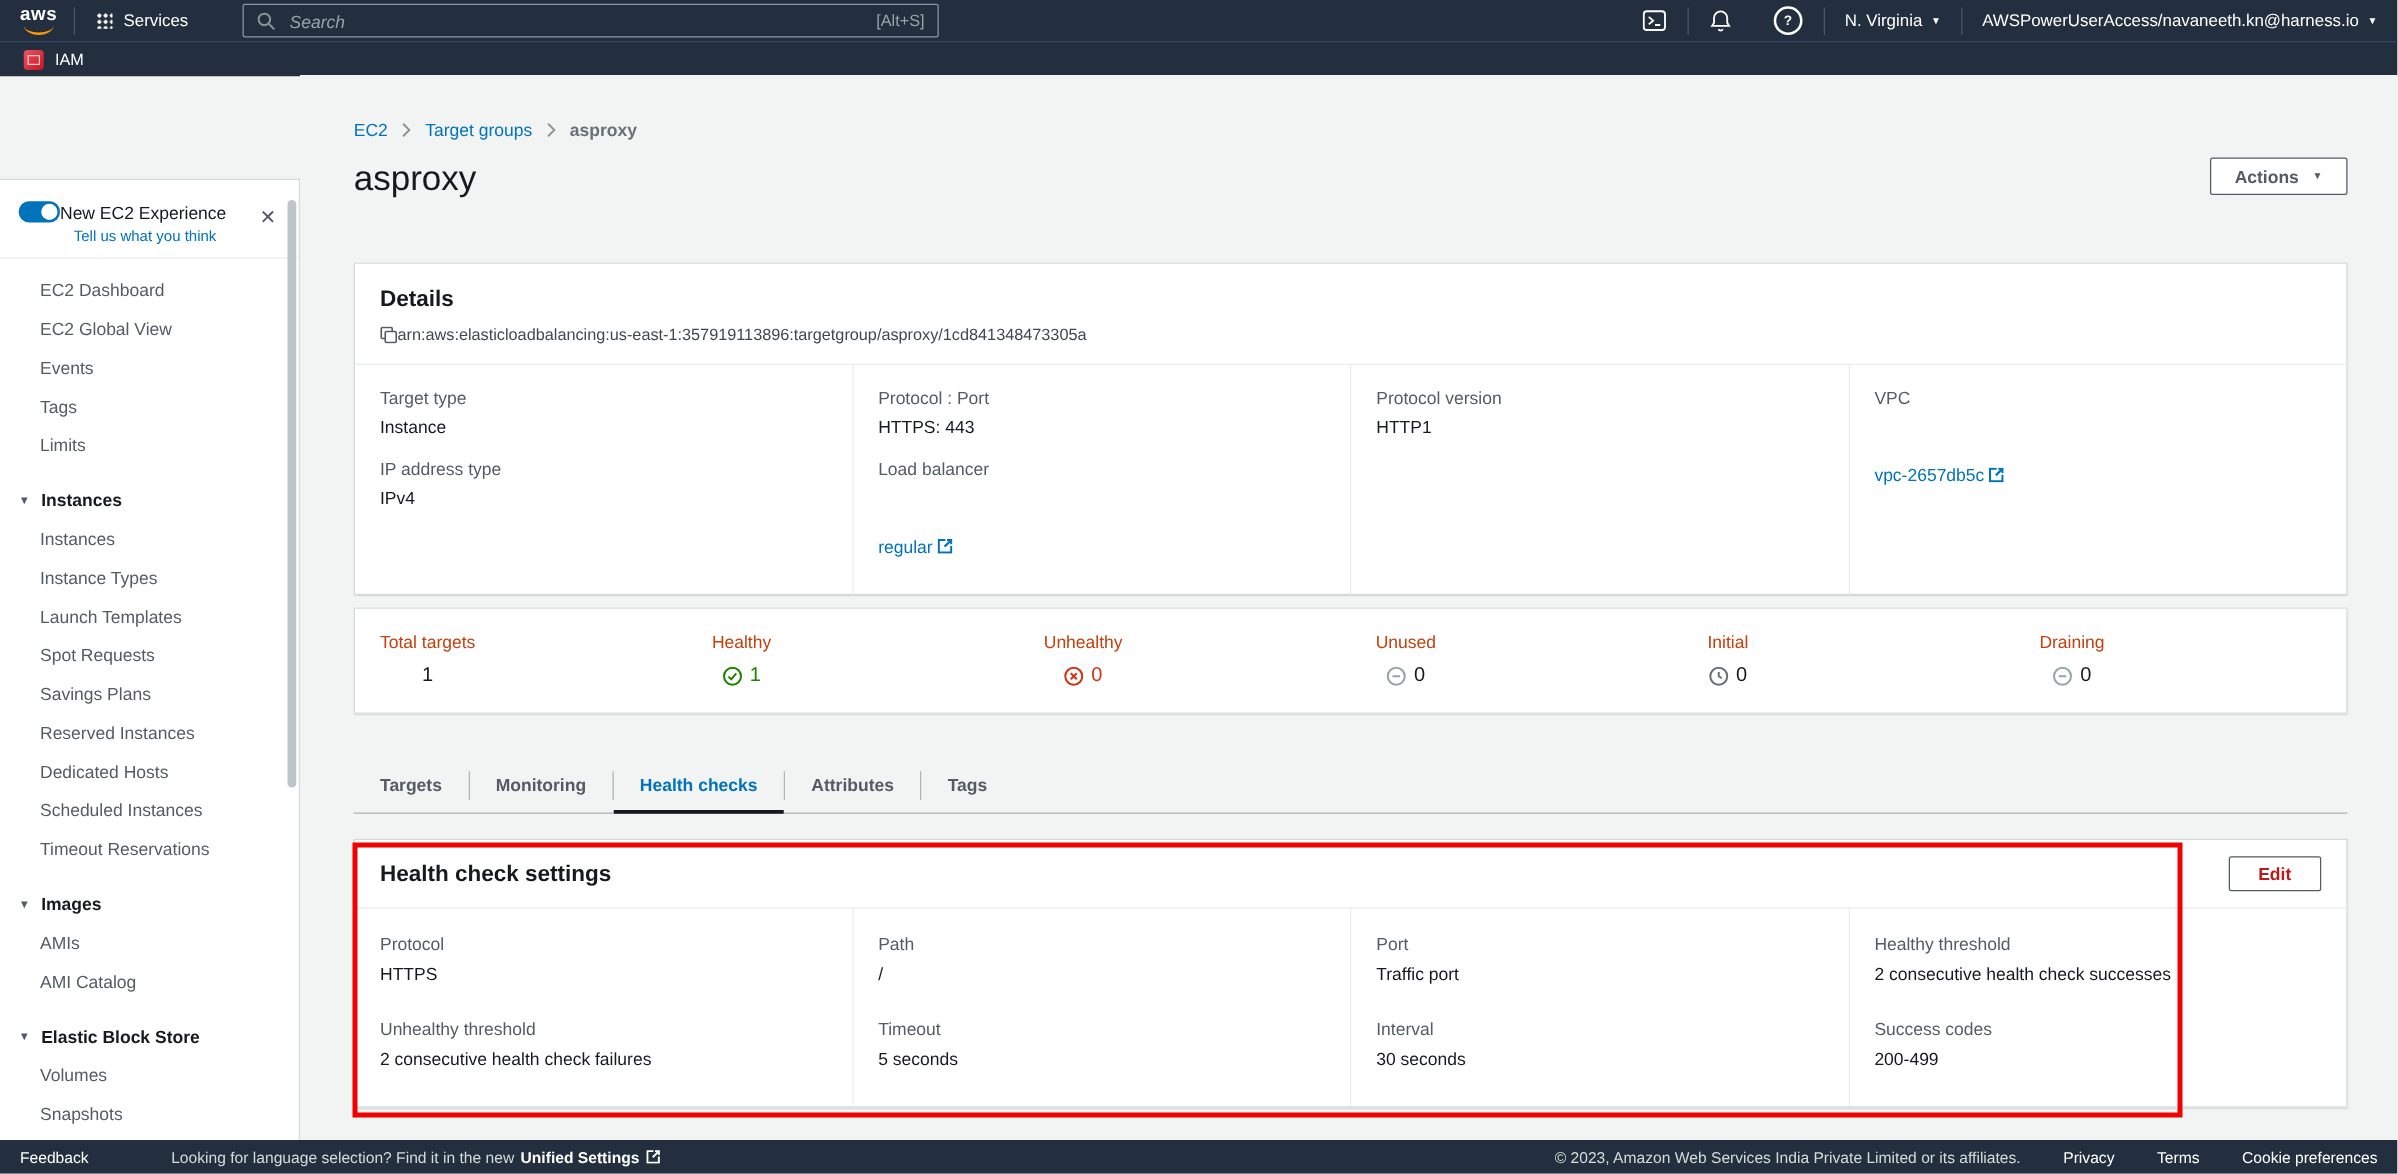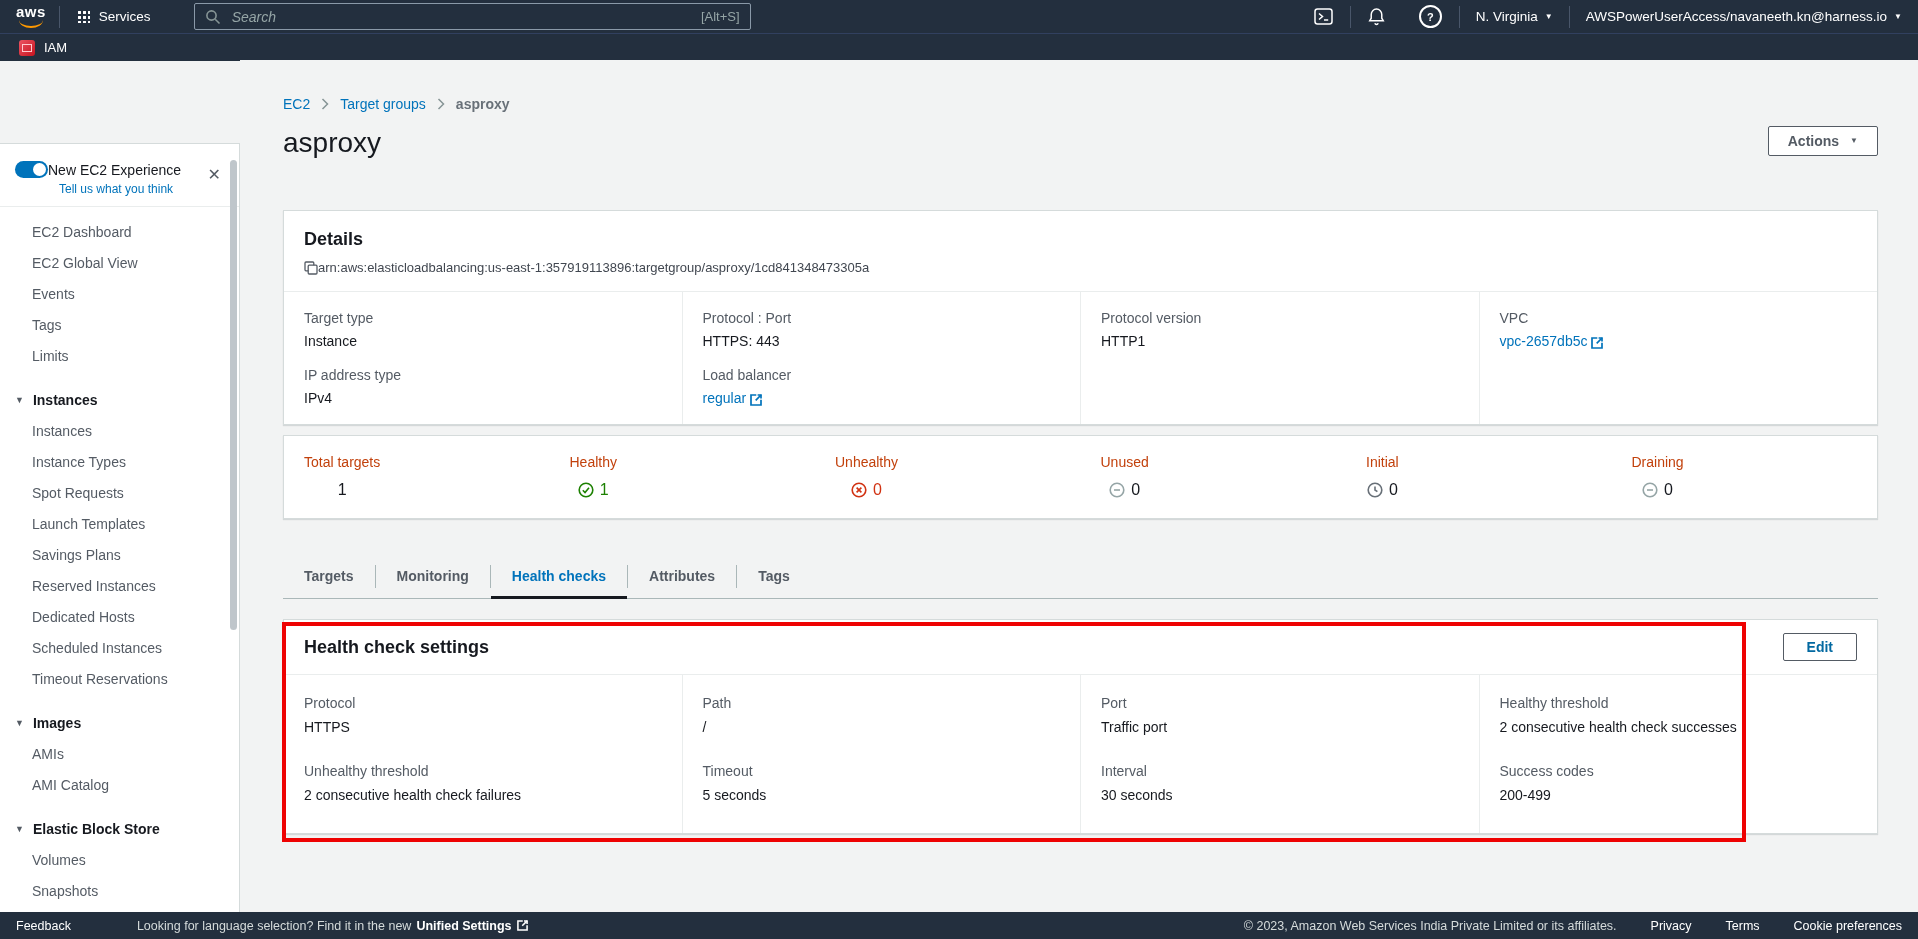--- a/index.html
+++ b/index.html
@@ -58,45 +58,45 @@
   .actions-btn{margin-left:auto;display:flex;align-items:center;gap:11px;background:#fff;border:1px solid #545b64;border-radius:2px;padding:6px 19px;font-weight:700;font-size:14px;color:#545b64;cursor:pointer;}
 
   .card{background:#fff;border:1px solid #d5dbdb;box-shadow:0 1px 1px 0 rgba(0,28,36,.12);}
   .card-h2{font-size:18px;font-weight:700;color:#16191f;margin:0;}
 
   .details-card{margin-top:50px;}
   .details-head{padding:18px 20px 16px;}
   .arn-row{display:flex;align-items:center;gap:0;margin-top:10px;font-size:13px;color:#414750;}
   .copy-btn{display:flex;align-items:center;cursor:pointer;}
   .details-grid{display:flex;border-top:1px solid #eaeded;}
-  .dcol{flex:1 1 0;padding:18px 20px 0;min-width:0;}
+  .dcol{flex:1 1 0;padding:18px 20px 12px;min-width:0;}
   .dcol + .dcol{border-left:1px solid #eaeded;}
   .field{margin-bottom:18px;}
   .f-label{font-size:14px;color:#545b64;margin-bottom:7px;}
   .f-value{font-size:14px;color:#16191f;}
-  .link-val{color:#0073bb;display:inline-flex;align-items:flex-end;gap:4px;cursor:pointer;}
+  .link-val{color:#0073bb;display:inline-flex;align-items:center;gap:4px;cursor:pointer;margin-top:39px;}
 
   .summary-card{margin-top:10px;display:flex;padding:18px 0 16px;}
   .scol{flex:1 1 0;padding-left:20px;}
   .s-inner{display:inline-block;}
   .s-label{font-size:14px;color:#c2410c;}
   .s-value{margin-top:11px;display:flex;align-items:center;justify-content:center;gap:6px;font-size:16px;color:#16191f;}
   .s-value.green{color:#1d8102;}
   .s-value.red{color:#d13212;}
 
   .tabs-row{margin-top:36px;display:flex;align-items:stretch;border-bottom:1px solid #aab7b8;}
   .tab{padding:13px 21px 14px;font-size:14px;font-weight:700;color:#545b64;cursor:pointer;position:relative;}
   .tab.active{color:#0073bb;}
   .tab.active::after{content:"";position:absolute;left:0;right:0;bottom:-1px;height:3px;background:#16191f;}
   .tab-sep{width:1px;background:#aab7b8;margin:10px 0;}
 
   .health-card{margin-top:20px;position:relative;}
   .red-box{position:absolute;left:-2px;top:2px;width:1456px;height:212px;border:4px solid #ee0202;z-index:4;pointer-events:none;}
   .hc-head{display:flex;align-items:center;justify-content:space-between;padding:13px 20px;}
-  .edit-btn{background:#fff;border:1px solid #545b64;border-radius:2px;padding:5px 23px;font-weight:700;font-size:14px;color:#0369a1;cursor:pointer;position:relative;z-index:5;}
+  .edit-btn{background:#fff;border:1px solid #545b64;border-radius:2px;padding:5px 23px;font-weight:700;font-size:14px;color:#b91c1c;cursor:pointer;position:relative;z-index:5;}
   .hc-grid{display:flex;border-top:1px solid #eaeded;}
   .hcol{flex:1 1 0;padding:20px 20px 30px;min-width:0;}
   .hcol + .hcol{border-left:1px solid #eaeded;}
   .hfield{margin-bottom:28px;}
   .hfield:last-child{margin-bottom:0;}
   .hf-label{font-size:14px;color:#545b64;margin-bottom:8px;}
   .hf-value{font-size:14px;color:#16191f;}
 
   
   .footer{position:absolute;left:0;bottom:0;width:1918px;height:27px;background:#232f3e;display:flex;align-items:center;padding:0 16px;box-sizing:border-box;font-size:12.5px;color:#d5dbdb;}
@@ -187,22 +187,22 @@
         <div class="menu-link">EC2 Global View</div>
         <div class="menu-link">Events</div>
         <div class="menu-link">Tags</div>
         <div class="menu-link">Limits</div>
         <div class="menu-section">
           <span class="tri">▼</span>
           <span>Instances</span>
         </div>
         <div class="menu-link">Instances</div>
         <div class="menu-link">Instance Types</div>
+        <div class="menu-link">Launch Templates</div>
         <div class="menu-link">Spot Requests</div>
-        <div class="menu-link">Launch Templates</div>
         <div class="menu-link">Savings Plans</div>
         <div class="menu-link">Reserved Instances</div>
         <div class="menu-link">Dedicated Hosts</div>
         <div class="menu-link">Scheduled Instances</div>
         <div class="menu-link">Timeout Reservations</div>
         <div class="menu-section">
           <span class="tri">▼</span>
           <span>Images</span>
         </div>
         <div class="menu-link">AMIs</div>

